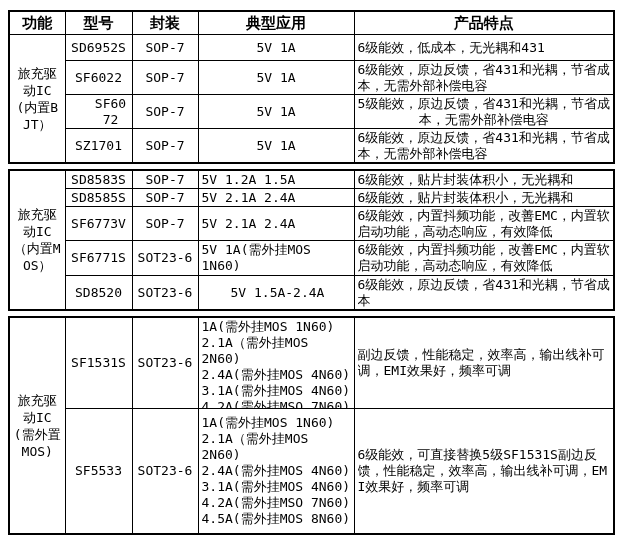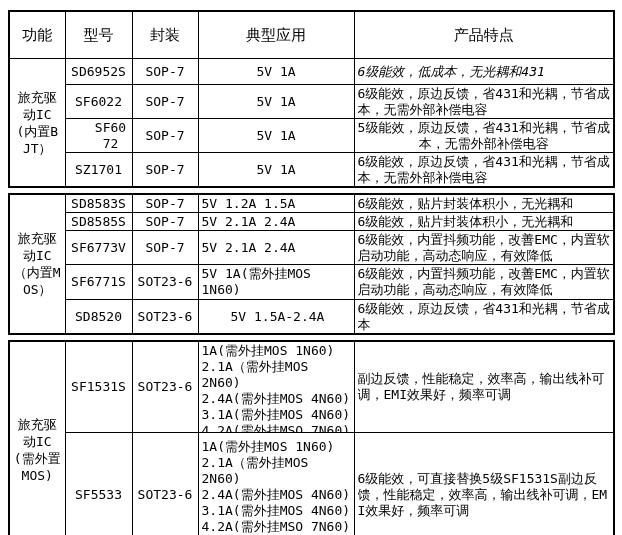--- a/index.html
+++ b/index.html
@@ -34,23 +34,23 @@
     font-size: 13px;
     line-height: 16px;
     padding: 0 3px;
     vertical-align: middle;
     overflow: hidden;
     white-space: normal;
     word-break: break-all;
   }
   th {
     font-size: 15px;
-    font-weight: normal;
+    font-weight: bold;
     height: 22px;
-    padding: 12px;
+    padding: 0;
   }
   td.c { text-align: center; }
   td.l { text-align: left; }
   td.fn { line-height: 17px; }
   .cellbox { overflow: hidden; }
 </style>
 </head>
 <body>
 
 <div class="page">
@@ -74,21 +74,21 @@
           <tr>
             <td rowspan="4" class="c fn">旅充驱动IC(内置BJT）</td>
             <td class="c" style="height: 25px;">SD6952S</td>
             <td class="c" style="height: 25px;">SOP-7</td>
             <td class="c" style="height: 25px;">
               <div class="cellbox" style="max-height: 24px;">
                 <div>5V 1A</div>
               </div>
             </td>
             <td class="l" style="height: 25px;">
-              <div class="cellbox" style="max-height: 24px; font-style: italic;">6级能效，低成本，无光耦和431</div>
+              <div class="cellbox" style="max-height: 24px;">6级能效，低成本，无光耦和431</div>
             </td>
           </tr>
           <tr>
             <td class="c" style="height: 33px;">SF6022</td>
             <td class="c" style="height: 33px;">SOP-7</td>
             <td class="c" style="height: 33px;">
               <div class="cellbox" style="max-height: 32px;">
                 <div>5V 1A</div>
               </div>
             </td>

